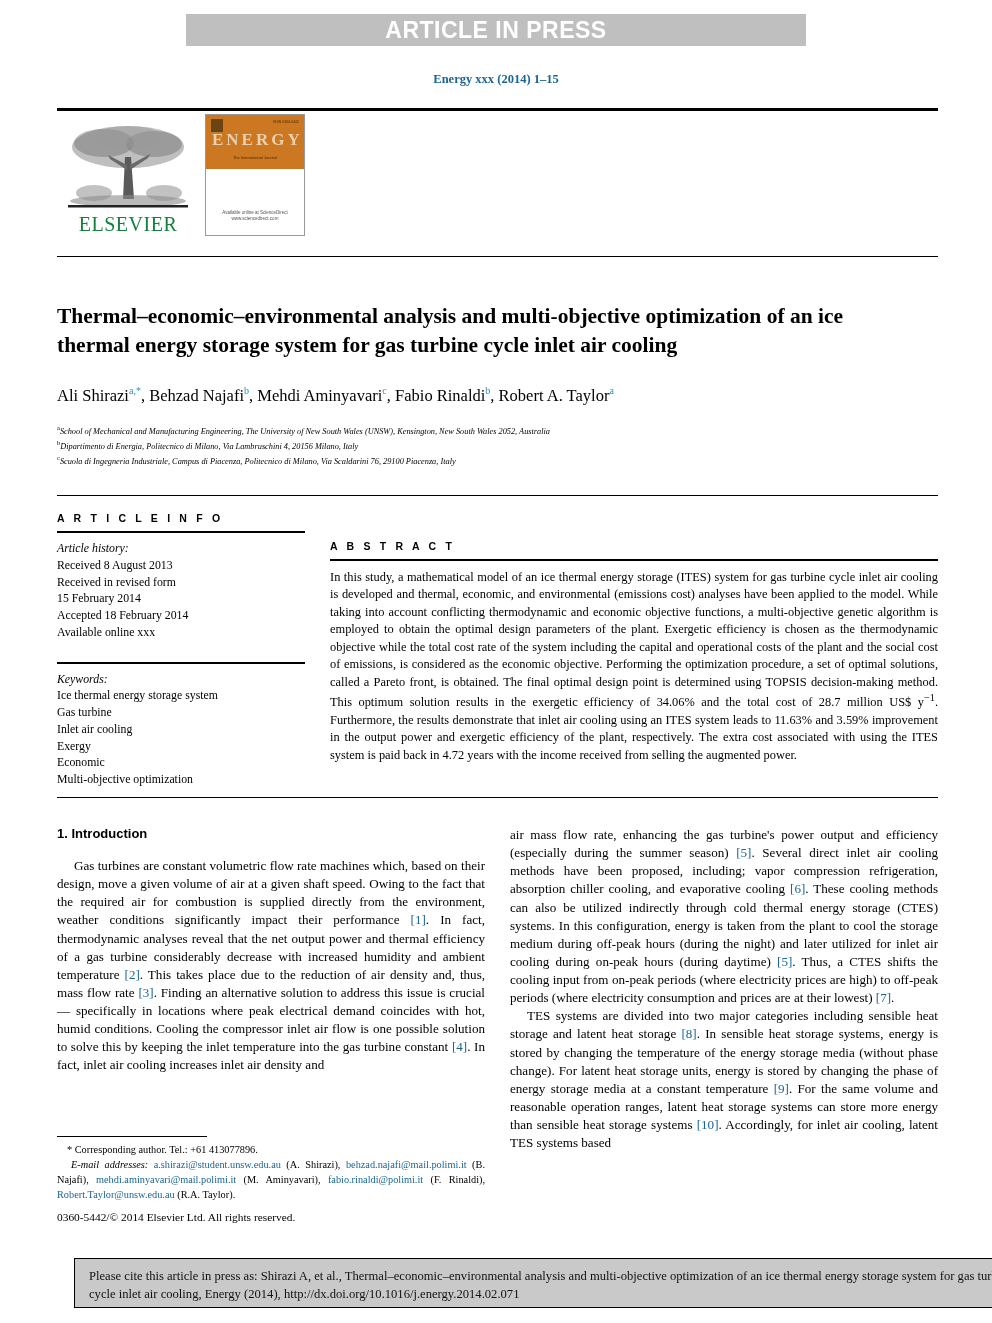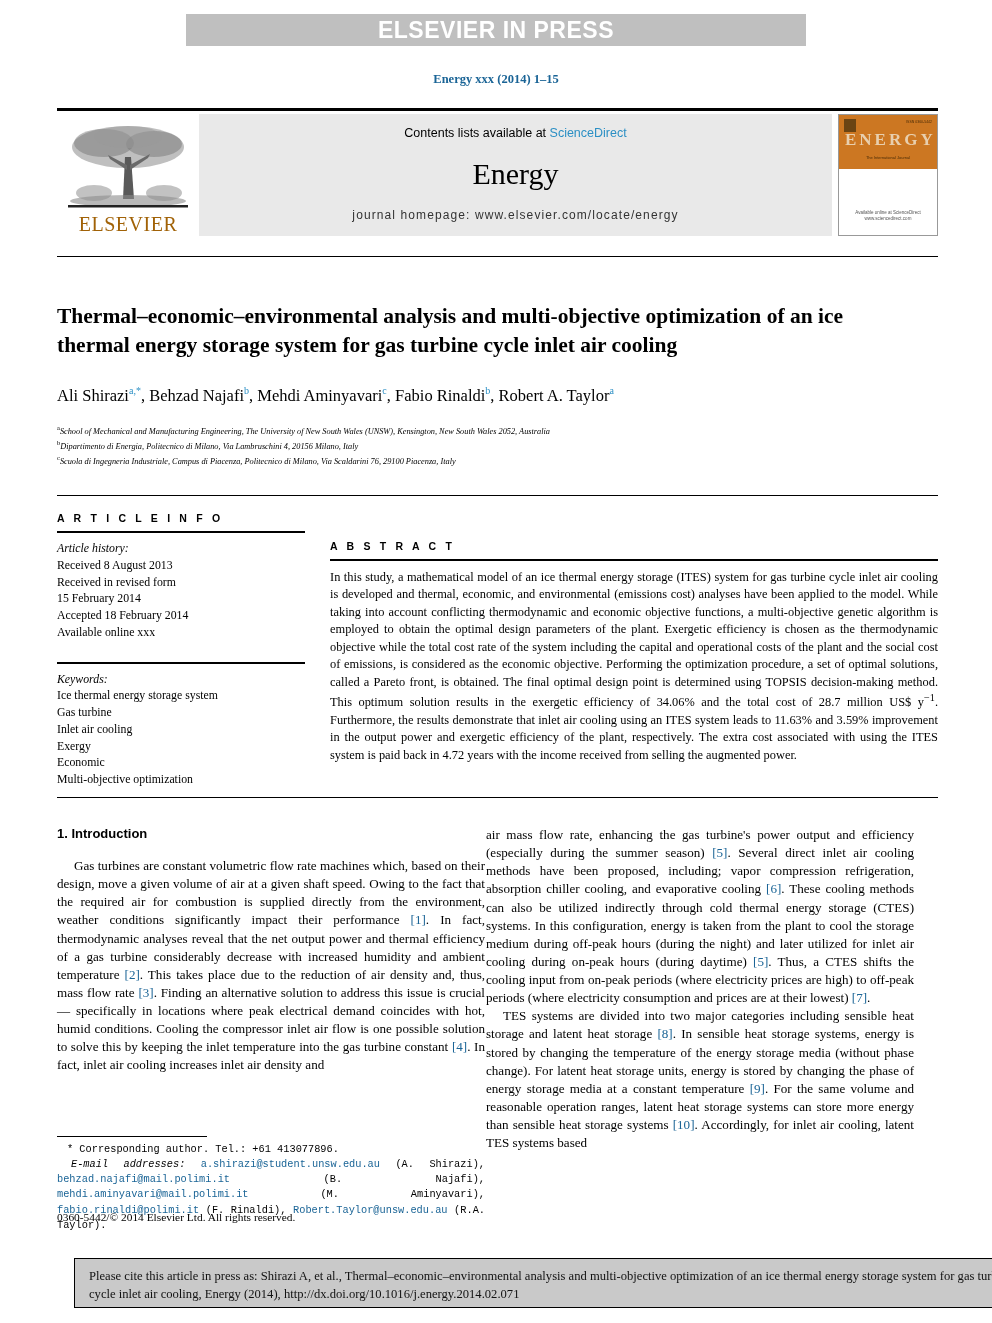--- a/index.html
+++ b/index.html
@@ -70,21 +70,21 @@
     flex-direction: column;
     align-items: center;
     justify-content: flex-end;
     padding-bottom: 2px;
   }
   .tree-svg { display:block; }
   .elsevier-word {
     font-family: "Liberation Serif", serif;
     font-size: 20px;
     letter-spacing: 0.5px;
-    color: #a16207;
+    color: #15803d;
     line-height: 1;
     margin-top: 1px;
   }
   .masthead-center {
     flex: 1 1 auto;
     background: #e9e9e9;
     display: flex;
     flex-direction: column;
     align-items: center;
     justify-content: space-between;
@@ -276,21 +276,21 @@
 
   
   .col-left {
     position: absolute;
     left: 57px;
     top: 826px;
     width: 428px;
   }
   .col-right {
     position: absolute;
-    left: 486px;
+    left: 510px;
     top: 826px;
     width: 428px;
   }
   .sec-head {
     font-family: "Liberation Sans", sans-serif;
     font-weight: bold;
     font-size: 13px;
     margin-bottom: 16px;
   }
   .body-p {
@@ -309,21 +309,21 @@
     left: 57px;
     top: 1136px;
     width: 150px;
     border-top: 1px solid #000;
   }
   .footnotes {
     position: absolute;
     left: 57px;
     top: 1142px;
     width: 428px;
-    font-family: Liberation Mono, monospace;
+    font-family: Liberation Serif, serif;
     font-size: 10.3px;
     line-height: 1.47;
     text-align: justify;
   }
   .footnotes .email { color: #1a6496; }
   .footnotes .emlabel { font-style: italic; }
   .doi-block {
     position: absolute;
     left: 57px;
     top: 1209px;
@@ -351,21 +351,21 @@
     font-family: "Liberation Serif", serif;
     font-size: 12.6px;
     line-height: 1.4;
     color: #111;
   }
 </style>
 </head>
 <body>
 
 <div class="aip-banner">
-  <span class="aip-banner-text">ELSEVIER IN PRESS</span>
+  <span class="aip-banner-text">ARTICLE IN PRESS</span>
 </div>
 
 <div class="journal-ref">Energy xxx (2014) 1–15</div>
 
 <div class="masthead">
   <div class="masthead-inner">
 
     <div class="elsevier-logo">
       <svg class="tree-svg" width="128" height="92" viewBox="0 0 128 92">
         <g fill="#6d6d6d">
@@ -378,27 +378,20 @@
           <path d="M66 44 L86 33 L84 37 L66 49 Z" fill="#6a6a6a"></path>
           <ellipse cx="64" cy="80" rx="58" ry="6" fill="#8a8a8a" opacity="0.6"></ellipse>
           <ellipse cx="30" cy="72" rx="18" ry="8" fill="#8f8f8f" opacity="0.55"></ellipse>
           <ellipse cx="100" cy="72" rx="18" ry="8" fill="#8f8f8f" opacity="0.55"></ellipse>
         </g>
         <rect x="4" y="84" width="120" height="2.5" fill="#222"></rect>
       </svg>
       <span class="elsevier-word">ELSEVIER</span>
     </div>
 
-    <div class="masthead-center">
-      <div class="contents-line">
-        <span>Contents lists available at </span><span class="sd-link">ScienceDirect</span>
-      </div>
-      <div class="journal-name">Energy</div>
-      <div class="homepage-line">journal homepage: www.elsevier.com/locate/energy</div>
-    </div>
 
     <div class="cover-thumb">
       <div class="cover-top">
         <div class="cover-smallbar"></div>
         <div class="cover-tinytext">ISSN 0360-5442</div>
         <div class="cover-energy">ENERGY</div>
         <div class="cover-sub">The International Journal</div>
       </div>
       <div class="cover-bottom-text">Available online at
 ScienceDirect

